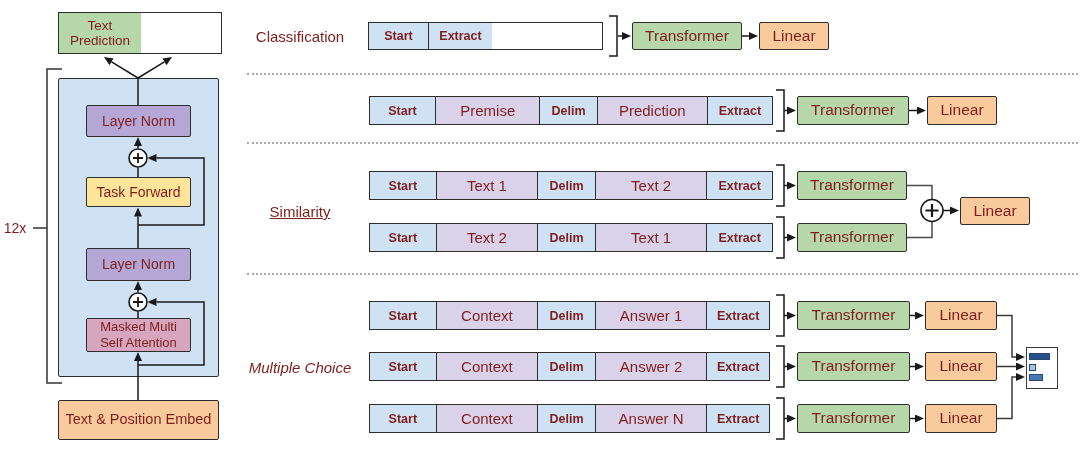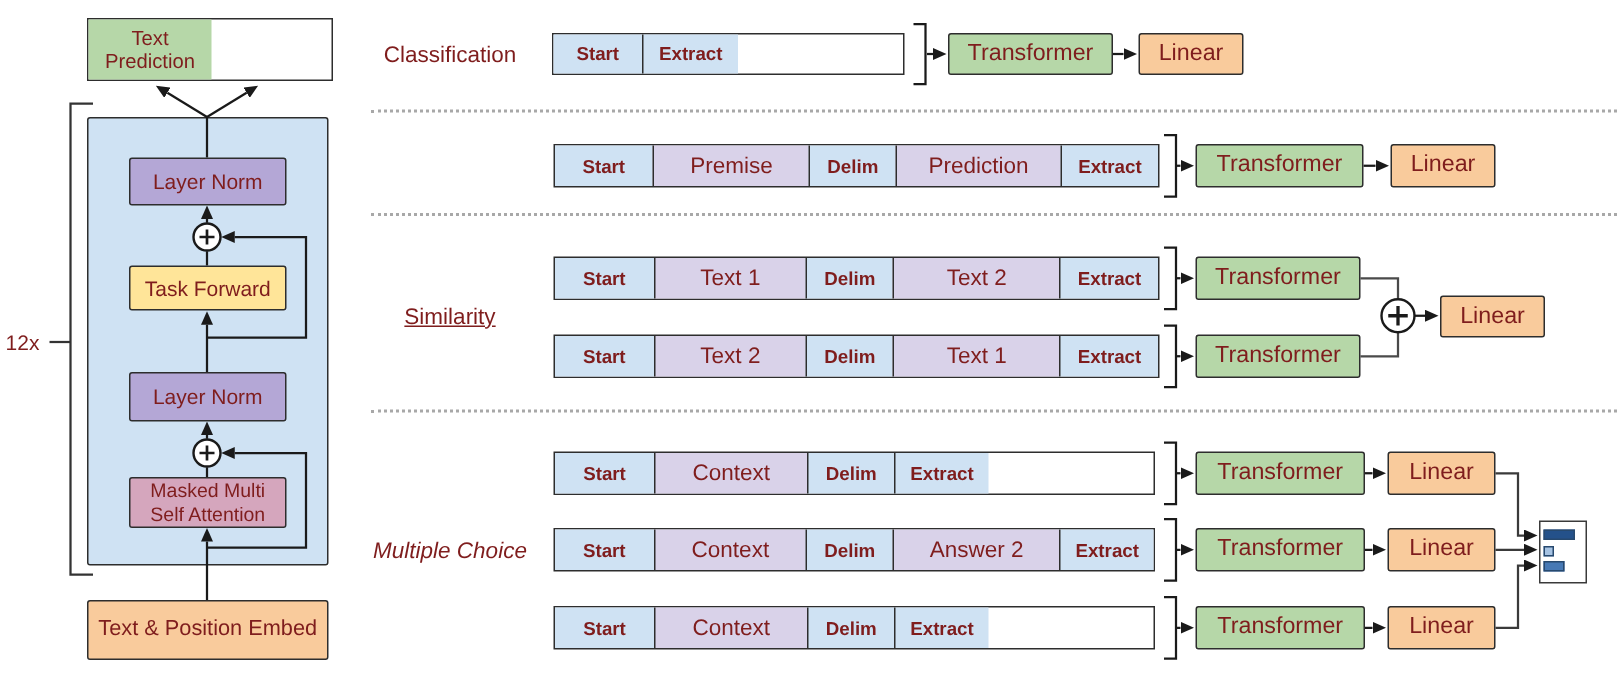--- a/index.html
+++ b/index.html
@@ -168,39 +168,41 @@
   <div class="box tf" style="left:797px;top:171px;width:110px;height:29px;">Transformer</div>
   <div class="box tf" style="left:797px;top:223px;width:110px;height:29px;">Transformer</div>
   <div class="box ln" style="left:960px;top:197px;width:70px;height:28px;">Linear</div>
 
   <div class="tasklabel" style="left:235px;top:359px;width:130px;font-style:italic;">Multiple Choice</div>
 
   <div class="strip" style="left:369px;top:301px;width:401px;height:29px;">
     <div class="tok tb small" style="width:66px;">Start</div>
     <div class="tok tp big" style="width:102px;">Context</div>
     <div class="tok tb small" style="width:58px;">Delim</div>
+    <div class="tok tp big" style="width:112px;">Answer 1</div>
     <div class="tok tb small" style="width:63px;">Extract</div>
   </div>
   <div class="box tf" style="left:797px;top:301px;width:113px;height:29px;">Transformer</div>
   <div class="box ln" style="left:925px;top:301px;width:72px;height:29px;">Linear</div>
 
   <div class="strip" style="left:369px;top:352px;width:401px;height:29px;">
     <div class="tok tb small" style="width:66px;">Start</div>
     <div class="tok tp big" style="width:102px;">Context</div>
     <div class="tok tb small" style="width:58px;">Delim</div>
     <div class="tok tp big" style="width:112px;">Answer 2</div>
     <div class="tok tb small" style="width:63px;">Extract</div>
   </div>
   <div class="box tf" style="left:797px;top:352px;width:113px;height:29px;">Transformer</div>
   <div class="box ln" style="left:925px;top:352px;width:72px;height:29px;">Linear</div>
 
   <div class="strip" style="left:369px;top:404px;width:401px;height:29px;">
     <div class="tok tb small" style="width:66px;">Start</div>
     <div class="tok tp big" style="width:102px;">Context</div>
     <div class="tok tb small" style="width:58px;">Delim</div>
+    <div class="tok tp big" style="width:112px;">Answer N</div>
     <div class="tok tb small" style="width:63px;">Extract</div>
   </div>
   <div class="box tf" style="left:797px;top:404px;width:113px;height:29px;">Transformer</div>
   <div class="box ln" style="left:925px;top:404px;width:72px;height:29px;">Linear</div>
 
   <div class="abs" style="left:1026px;top:347px;width:32px;height:42px;background:#fff;border:1.5px solid #3a3a3a;z-index:3;"></div>
   <div class="bar" style="left:1029px;top:353px;width:21px;height:7px;background:var(--bar-dark);"></div>
   <div class="bar" style="left:1029px;top:364px;width:7px;height:7px;background:var(--bar-light);"></div>
   <div class="bar" style="left:1029px;top:374px;width:14px;height:7px;background:var(--bar-mid);"></div>
 

